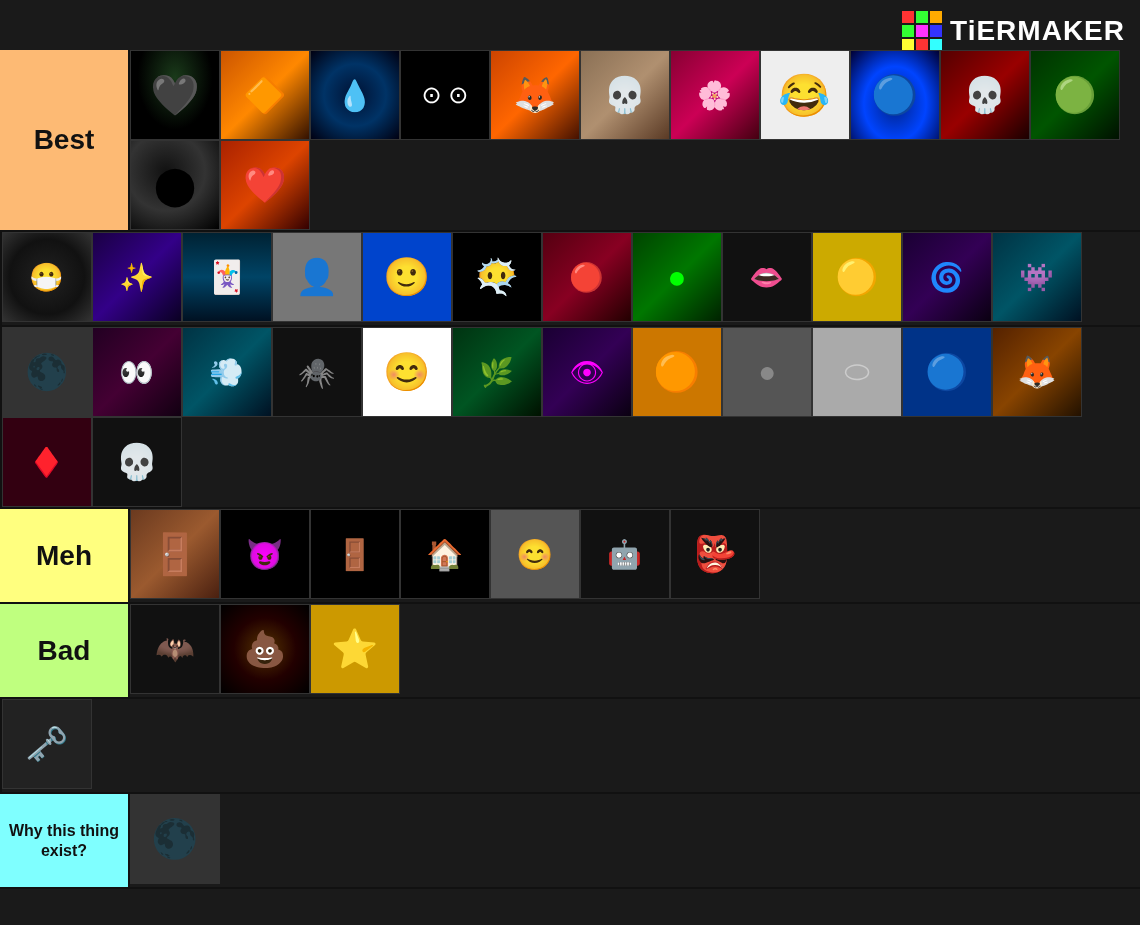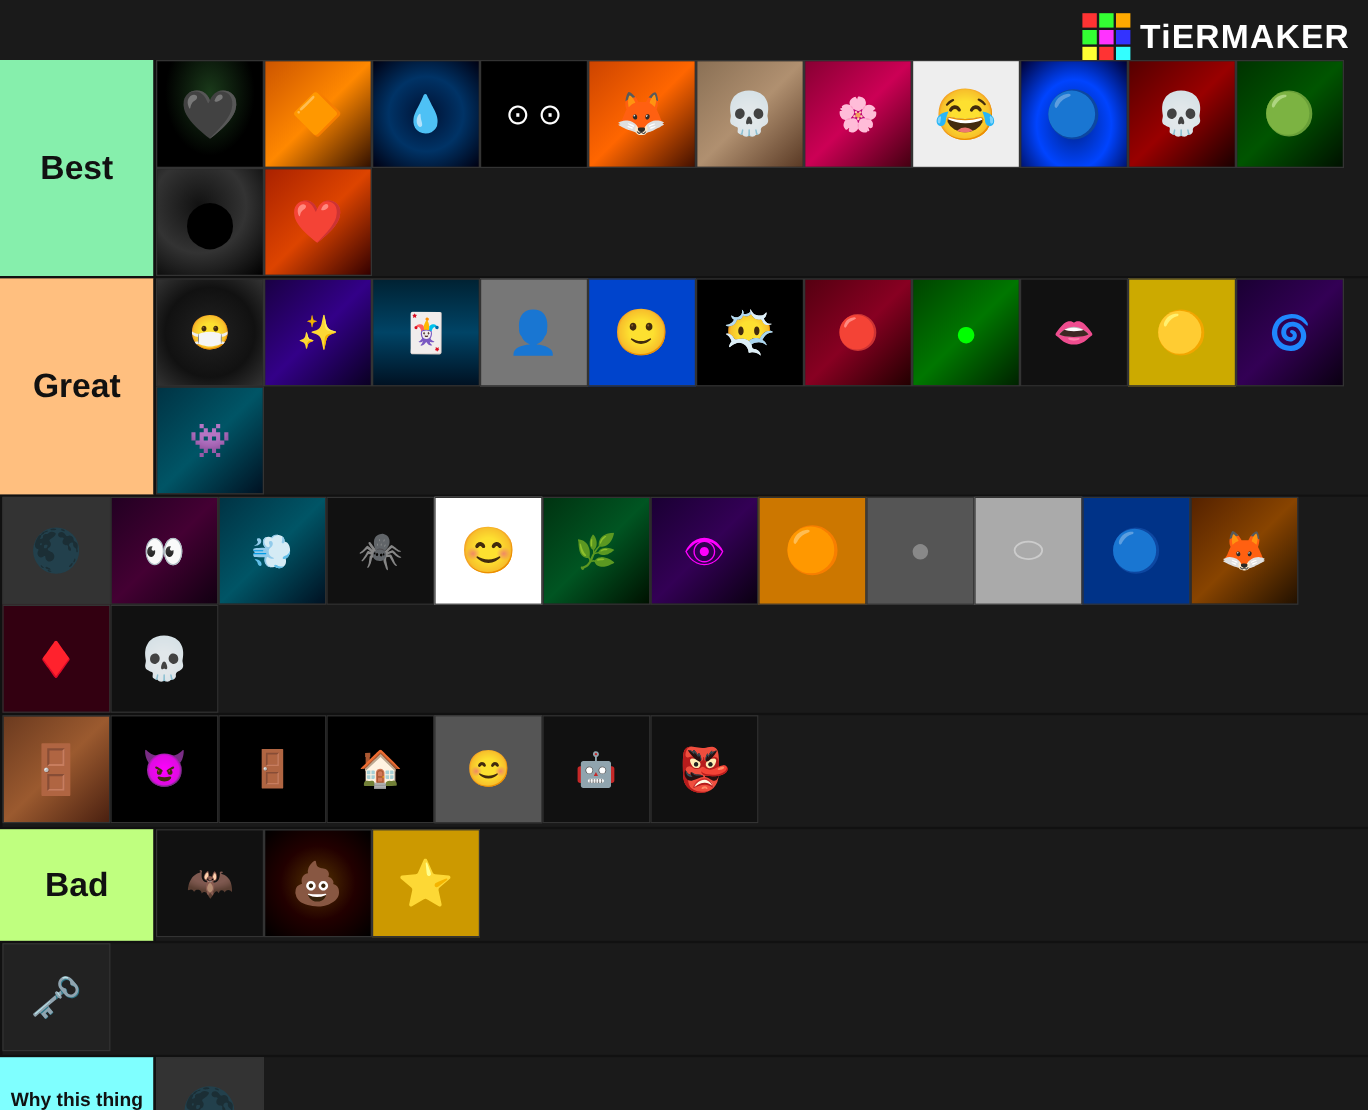--- a/index.html
+++ b/index.html
@@ -41,21 +41,21 @@
 
     .tier-item {
       width: 90px;
       height: 90px;
       border: 1px solid #333;
       overflow: hidden;
       flex-shrink: 0;
     }
 
     
-    .best { background-color: #86efac; }
+    .best { background-color: #fdba74; }
     .great { background-color: #ffbf7f; }
     .ok { background-color: #ffdf7f; }
     .meh { background-color: #ffff7f; }
     .bad { background-color: #bfff7f; }
     .worst { background-color: #7fff7f; }
     .why { background-color: #7fffff; }
 
     
     .header {
       display: flex;
@@ -198,23 +198,20 @@
     <div class="tier-item c12">
       <div class="item-inner" style="font-size:38px;">⬤</div>
     </div>
     <div class="tier-item c13">
       <div class="item-inner" style="font-size:35px;">❤️</div>
     </div>
   </div>
 </div>
 
 <div class="tier-row">
-  <div class="tier-label great">
-    <span>Great</span>
-  </div>
   <div class="tier-items">
 
     <div class="tier-item c14">
       <div class="item-inner" style="font-size:28px; color:#aaa;">😷</div>
     </div>
     <div class="tier-item c15">
       <div class="item-inner" style="font-size:28px;">✨</div>
     </div>
     <div class="tier-item c16">
       <div class="item-inner" style="font-size:32px;">🃏</div>
@@ -293,20 +290,23 @@
     <div class="tier-item" style="background:#330011;">
       <div class="item-inner" style="font-size:28px;">♦️</div>
     </div>
     <div class="tier-item" style="background:#111;">
       <div class="item-inner" style="font-size:35px;">💀</div>
     </div>
   </div>
 </div>
 
 <div class="tier-row">
+  <div class="tier-label meh">
+    <span>Meh</span>
+  </div>
   <div class="tier-items">
     <div class="tier-item door-overlay">
       <div class="item-inner" style="font-size:40px;">🚪</div>
     </div>
     <div class="tier-item" style="background:#000;">
       <div class="item-inner" style="font-size:30px;">😈</div>
     </div>
     <div class="tier-item" style="background:#000;">
       <div class="item-inner" style="font-size:30px; color:#550000;">🚪</div>
     </div>

